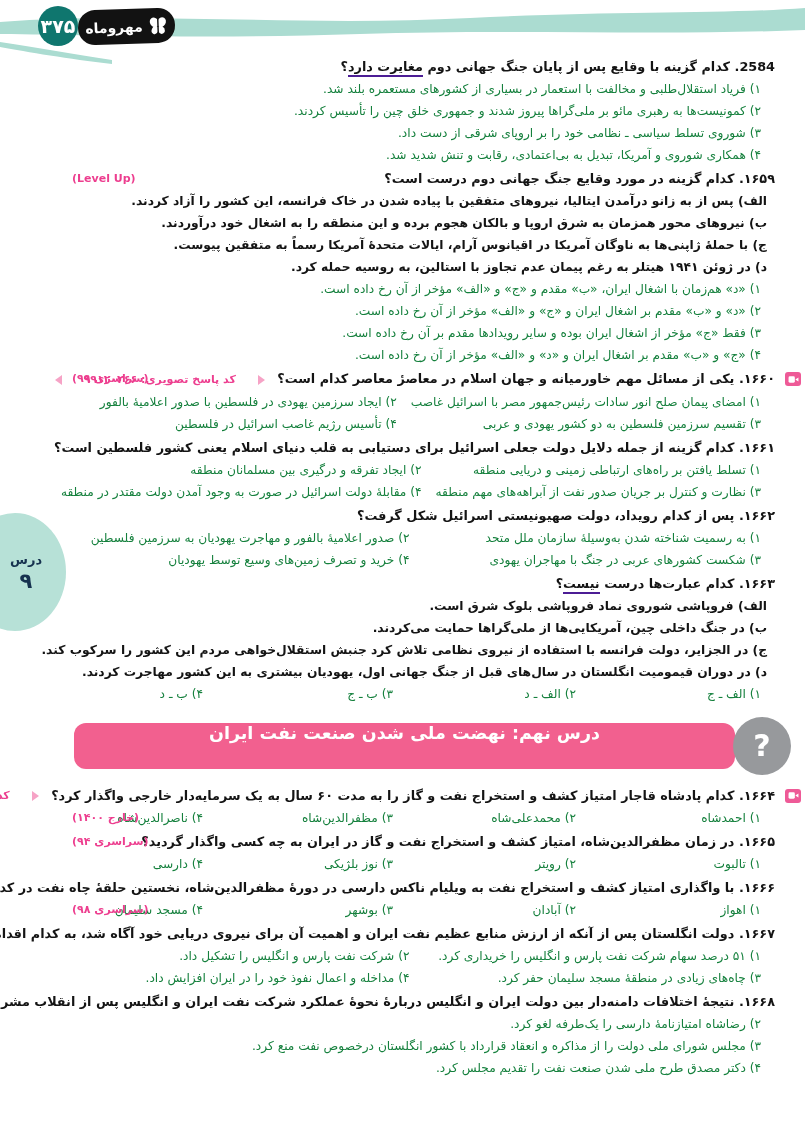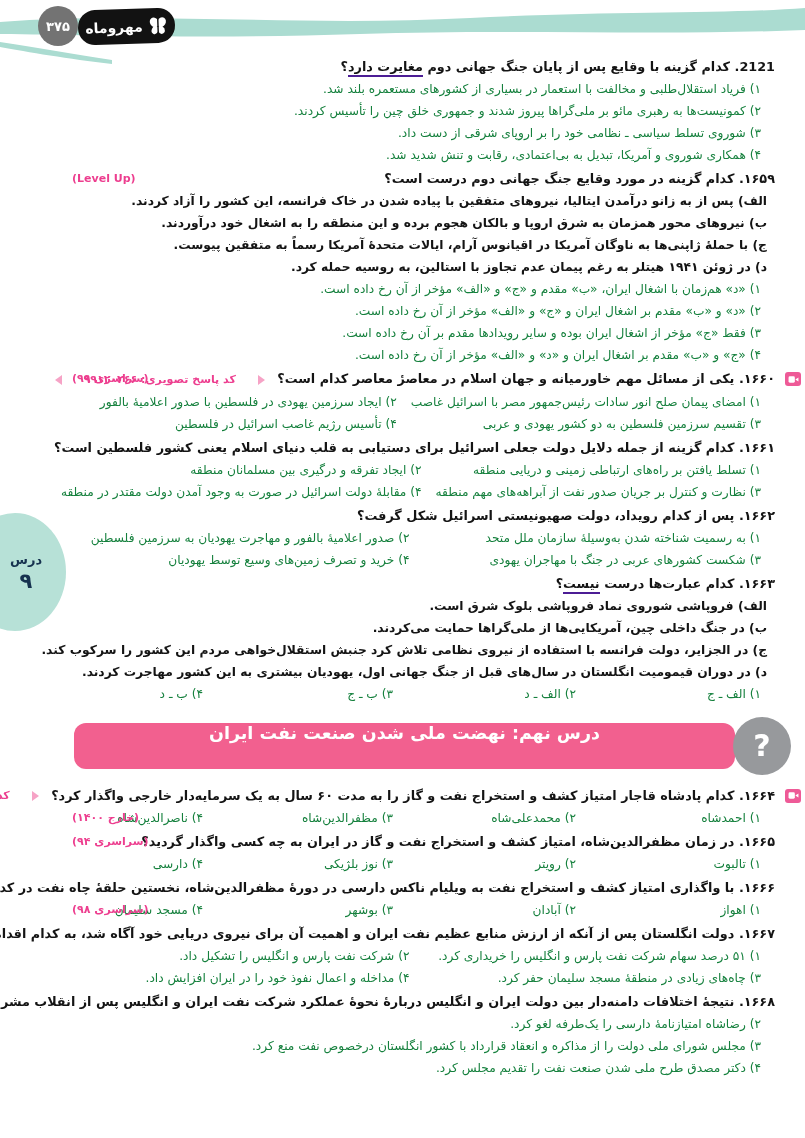--- a/index.html
+++ b/index.html
@@ -5,22 +5,22 @@
   html,body{margin:0;padding:0;background:#e9e9e9;}
   .page{
     position:relative;width:805px;height:1138px;background:#ffffff;
     margin:0 auto;overflow:hidden;
     font-family:"DejaVu Sans","Liberation Sans",sans-serif;
   }
   
   .ribbon{position:absolute;top:0;left:0;pointer-events:none;}
   .page-circle{
     position:absolute;top:6px;left:38px;width:40px;height:40px;border-radius:50%;
-    background:#737373;display:flex;align-items:center;justify-content:center;
-    color:#fff;font-size:13px;font-weight:bold;z-index:3;
+    background:#0f766e;display:flex;align-items:center;justify-content:center;
+    color:#fff;font-size:19px;font-weight:bold;z-index:3;
   }
   .logo-chip{
     position:absolute;top:9px;left:78px;width:97px;height:35px;border-radius:17px;
     background:#121212;display:flex;direction:rtl;align-items:center;justify-content:center;
     gap:5px;color:#fff;font-size:14px;font-weight:bold;z-index:2;transform:rotate(-2deg);
   }
   
   .lesson-tab{
     position:absolute;top:513px;left:-36px;width:102px;height:118px;border-radius:50%;
     background:#b7e1d7;z-index:1;display:flex;flex-direction:column;align-items:center;
@@ -102,21 +102,21 @@
 
   <div class="lesson-tab">
     <span class="l1">درس</span>
     <span class="l2">۹</span>
   </div>
 
   <div class="content">
 
     <div class="q">
       <div class="line stem">
-        <span>2121.</span>
+        <span>2584.</span>
         <span>کدام گزینه با وقایع پس از پایان جنگ جهانی دوم </span><span class="ul">مغایرت دارد</span><span>؟</span>
       </div>
       <div class="line opt">۱) فریاد استقلال‌طلبی و مخالفت با استعمار در بسیاری از کشورهای مستعمره بلند شد.</div>
       <div class="line opt">۲) کمونیست‌ها به رهبری مائو بر ملی‌گراها پیروز شدند و جمهوری خلق چین را تأسیس کردند.</div>
       <div class="line opt">۳) شوروی تسلط سیاسی ـ نظامی خود را بر اروپای شرقی از دست داد.</div>
       <div class="line opt">۴) همکاری شوروی و آمریکا، تبدیل به بی‌اعتمادی، رقابت و تنش شدید شد.</div>
     </div>
 
     <div class="q">
       <div class="line stem">

